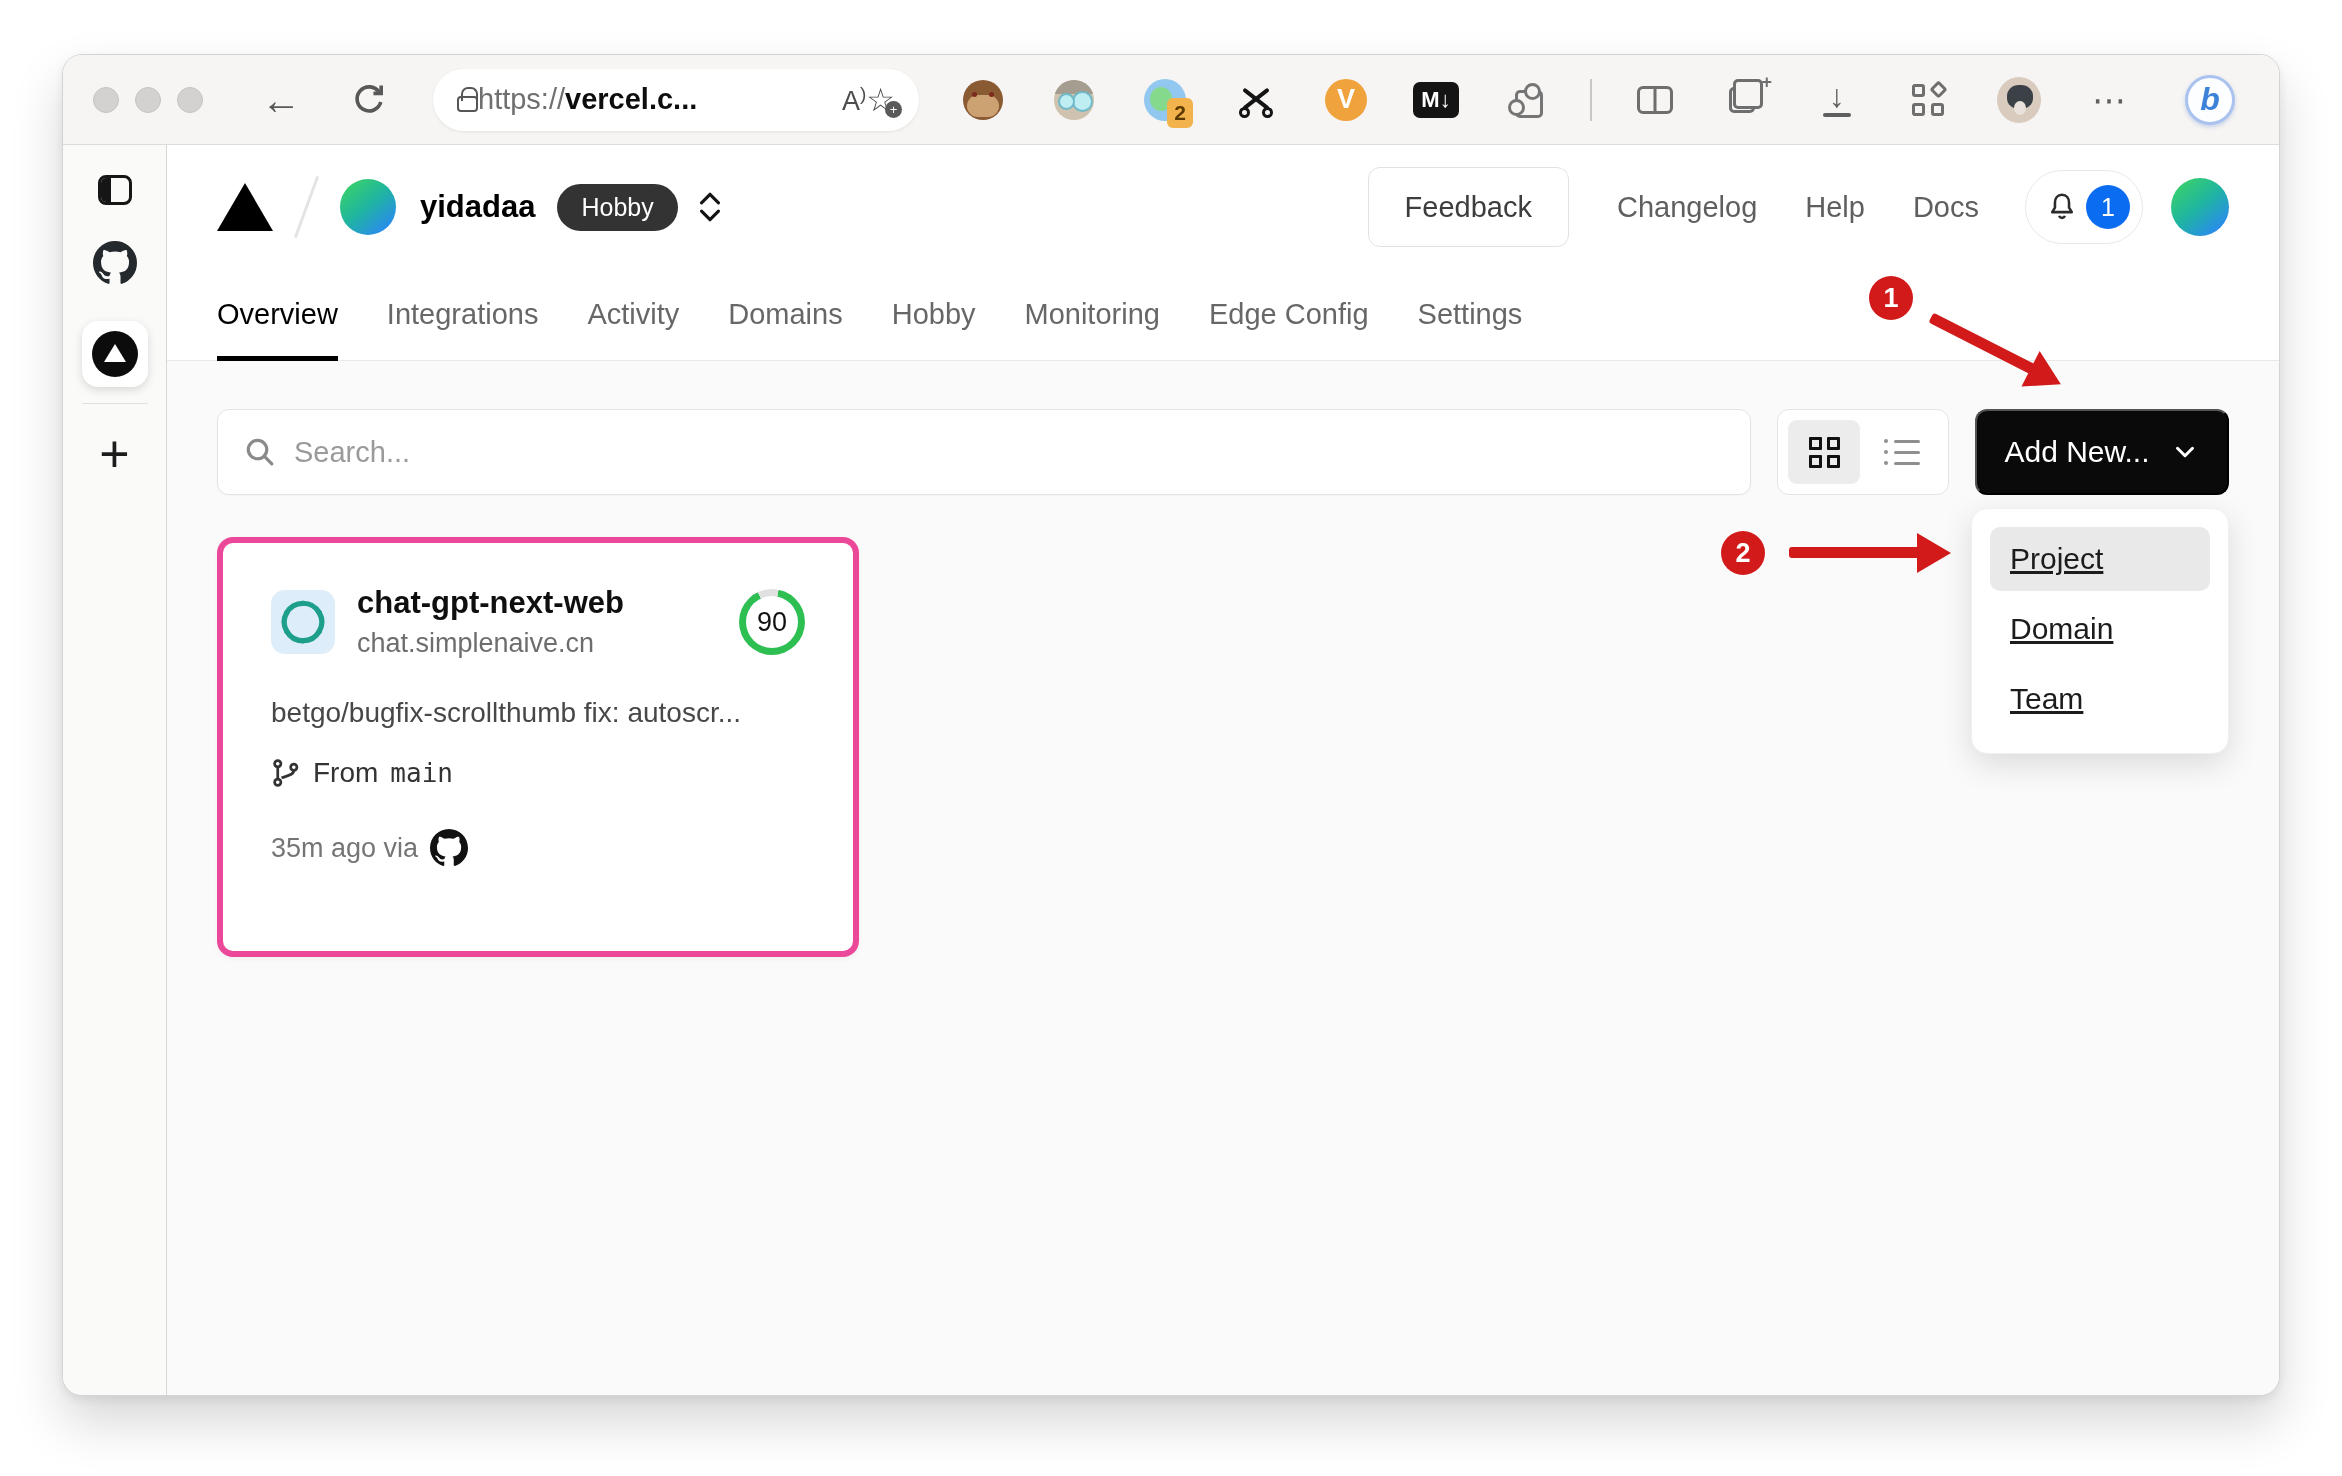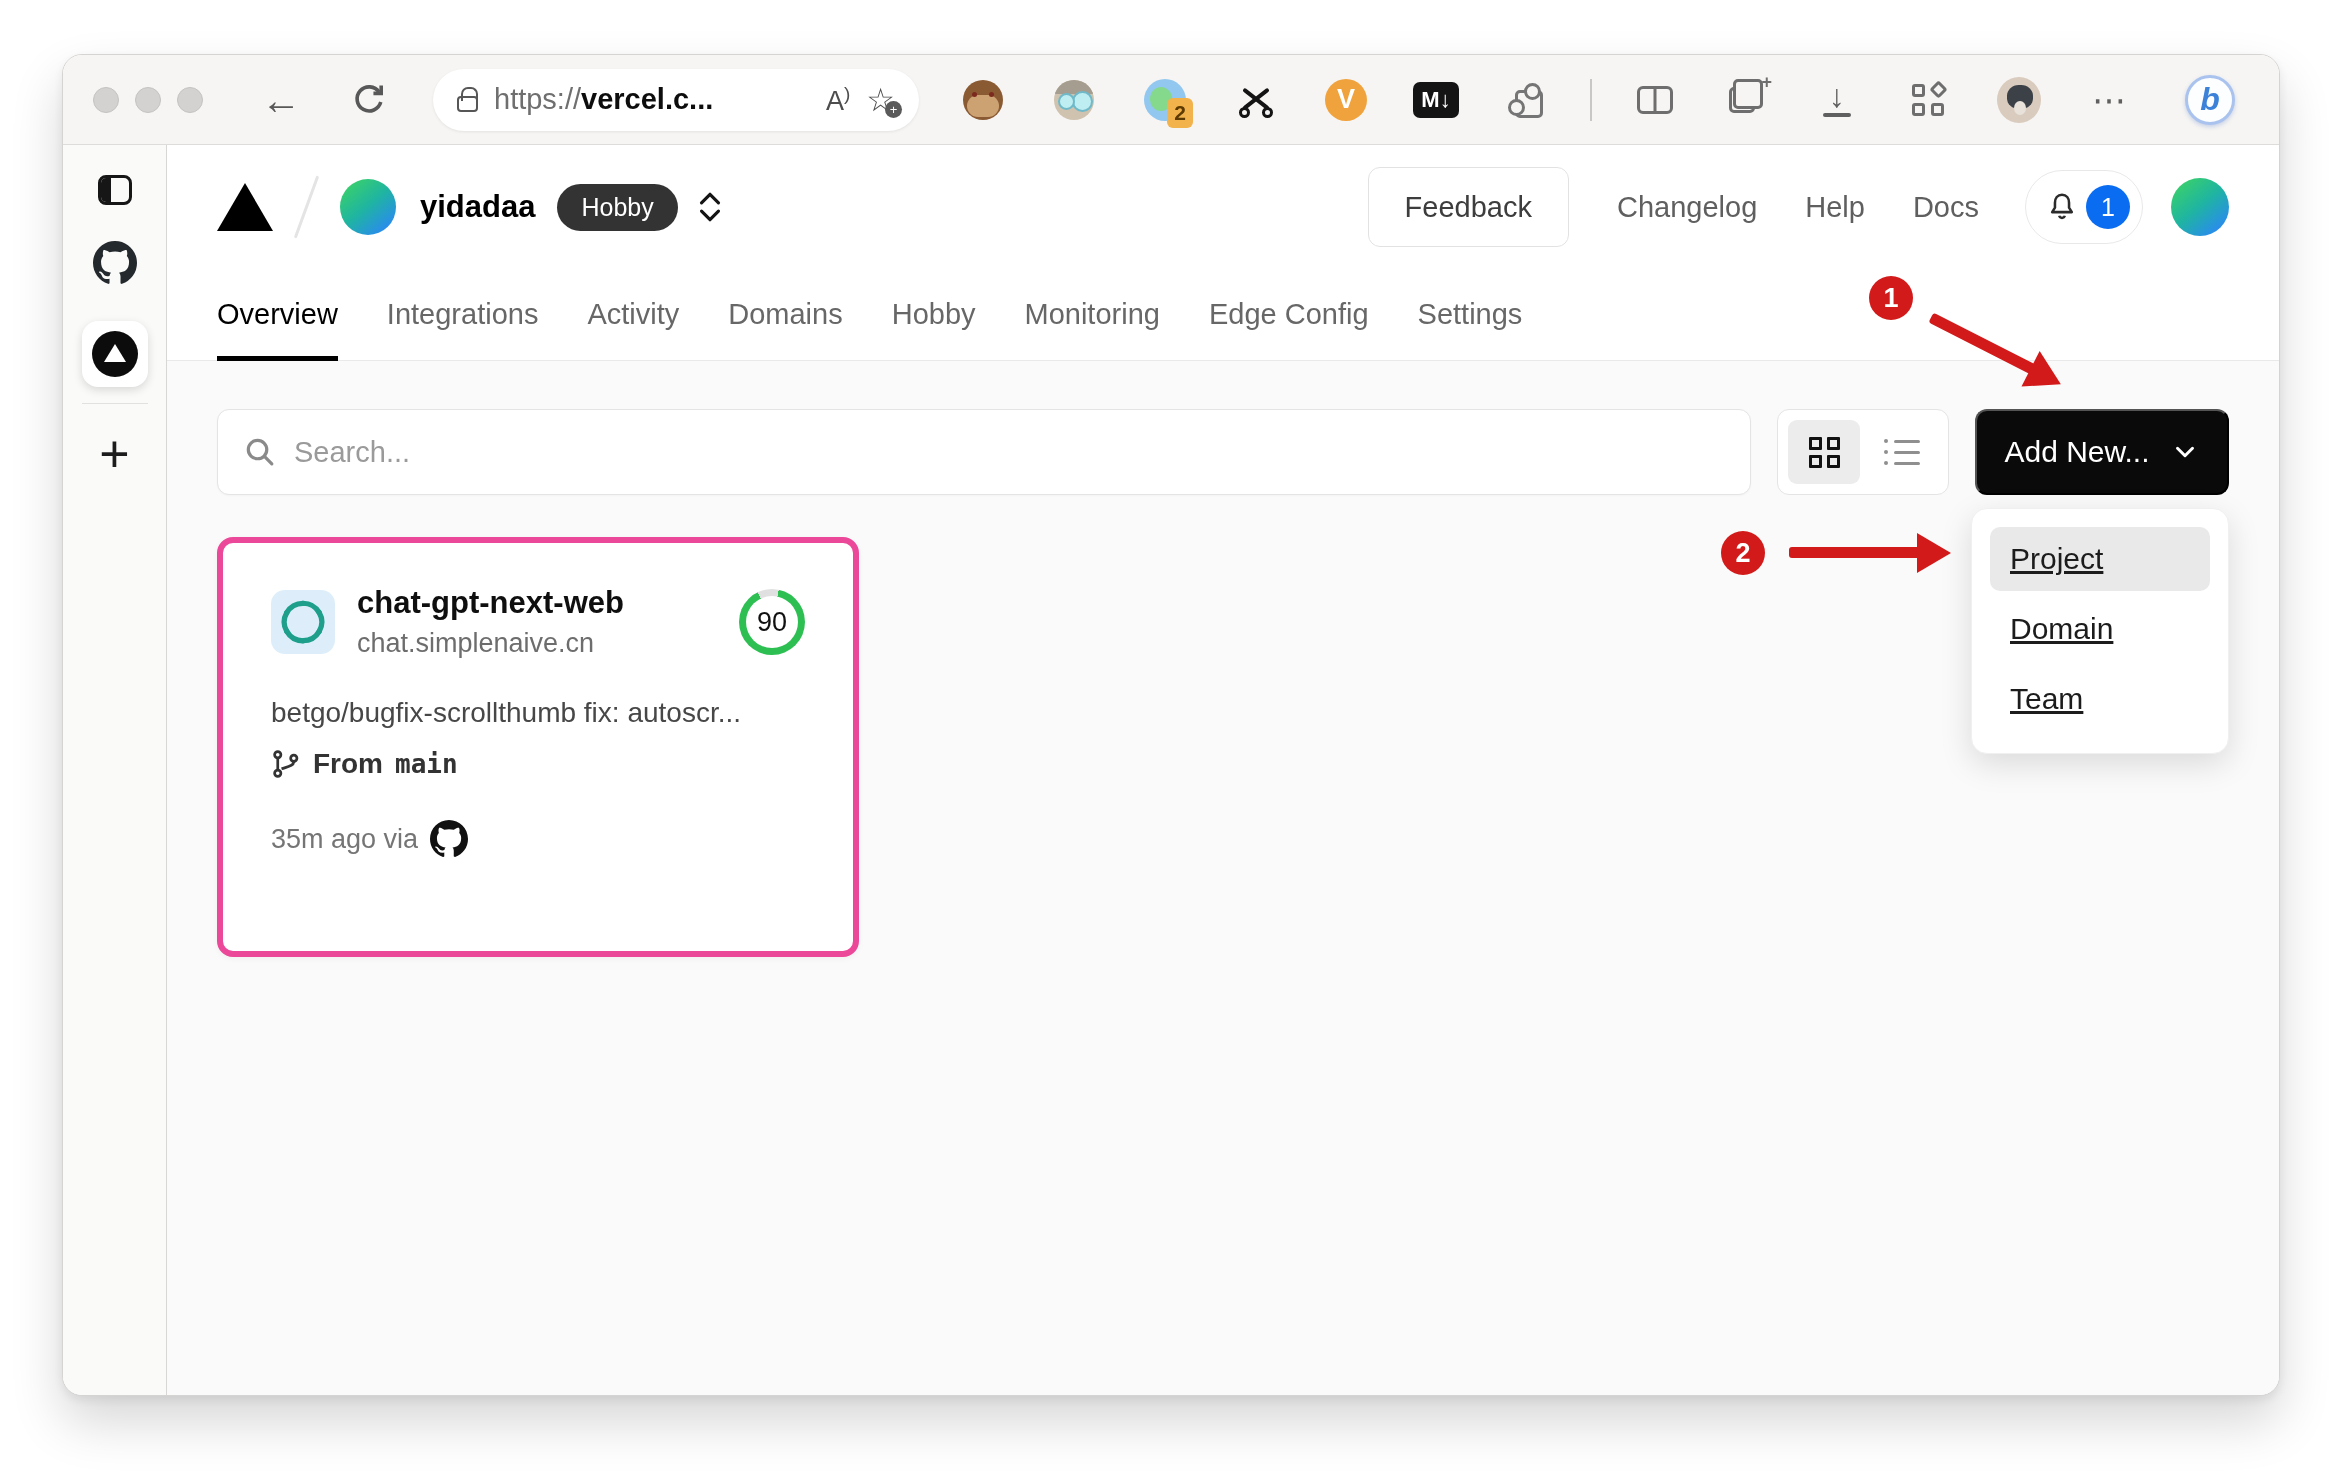--- a/index.html
+++ b/index.html
@@ -13,21 +13,21 @@
 
   
   .toolbar { height:90px; flex:0 0 90px; background:#f6f5f3; border-bottom:1px solid #dedcda;
     display:flex; align-items:center; padding:0 30px; }
   .lights { display:flex; gap:16px; }
   .light { width:26px; height:26px; border-radius:50%; background:#d3d2d1; border:1px solid #c4c3c2; }
   .nav-glyph { font-size:40px; color:#585858; line-height:1; }
   .back-btn { margin-left:58px; }
   .refresh-btn { margin-left:50px; display:flex; }
   .url-pill { margin-left:46px; width:486px; height:62px; background:#fff; border-radius:31px;
-    box-shadow:0 1px 3px rgba(0,0,0,.08); display:flex; align-items:center; padding:0 24px; gap:16px; }
+    box-shadow:0 1px 3px rgba(0,0,0,.08); display:flex; align-items:center; padding:0 24px; gap:0; }
   .lock { position:relative; width:21px; height:16px; border:2.5px solid #565656; border-radius:4px; margin-top:9px; flex:0 0 auto;}
   .lock::before { content:""; position:absolute; top:-11px; left:2px; width:13px; height:12px;
     border:2.5px solid #565656; border-bottom:none; border-radius:7px 7px 0 0; }
   .url-text { font-size:29px; white-space:nowrap; }
   .url-scheme { color:#6f6f6f; }
   .url-host { color:#0d0d0d; font-weight:700; }
   .url-spacer { flex:1; }
   .reader { font-size:27px; color:#4d4d4d; white-space:nowrap; }
   .reader .paren { font-size:19px; vertical-align:super; }
   .star { position:relative; font-size:32px; color:#4d4d4d; line-height:1; }
@@ -156,21 +156,21 @@
   .card-titles { margin-left:22px; }
   .card-name { font-size:31px; font-weight:700; color:#0f0f0f; }
   .card-domain { margin-top:7px; font-size:27px; color:#6d6d6d; }
   .card-spacer { flex:1; }
   .score-ring { width:66px; height:66px; border-radius:50%;
     background:conic-gradient(from -26deg, #e0e0e0 0deg 38deg, #2ebf53 38deg 360deg);
     display:flex; align-items:center; justify-content:center; }
   .score-inner { width:52px; height:52px; border-radius:50%; background:#fff; display:flex; align-items:center;
     justify-content:center; font-size:27px; color:#111; }
   .commit-msg { margin-top:34px; font-size:28px; line-height:1.44; color:#474747; }
-  .branch-row { margin-top:15px; display:flex; align-items:center; gap:12px; font-size:28px; color:#333;font-weight:bold; }
+  .branch-row { margin-top:24px; display:flex; align-items:center; gap:12px; font-size:28px; color:#333; }
   .branch-name { font-family:"DejaVu Sans Mono",monospace; font-size:26px; }
   .card-footer { margin-top:40px; display:flex; align-items:center; gap:12px; font-size:27px; color:#757575; }
 
   
   .dropdown { position:absolute; left:1804px; top:363px; width:258px; height:246px; background:#fff;
     border:1px solid #f0f0f0; border-radius:16px; box-shadow:0 10px 32px rgba(0,0,0,.13); padding:18px 18px; z-index:5; }
   .dd-item { height:64px; display:flex; align-items:center; padding:0 20px; font-size:30px; color:#1c1c1c;
     border-radius:10px; margin-bottom:6px;text-decoration:underline; }
   .dd-item.highlighted { background:#e9e9e9; }
 

